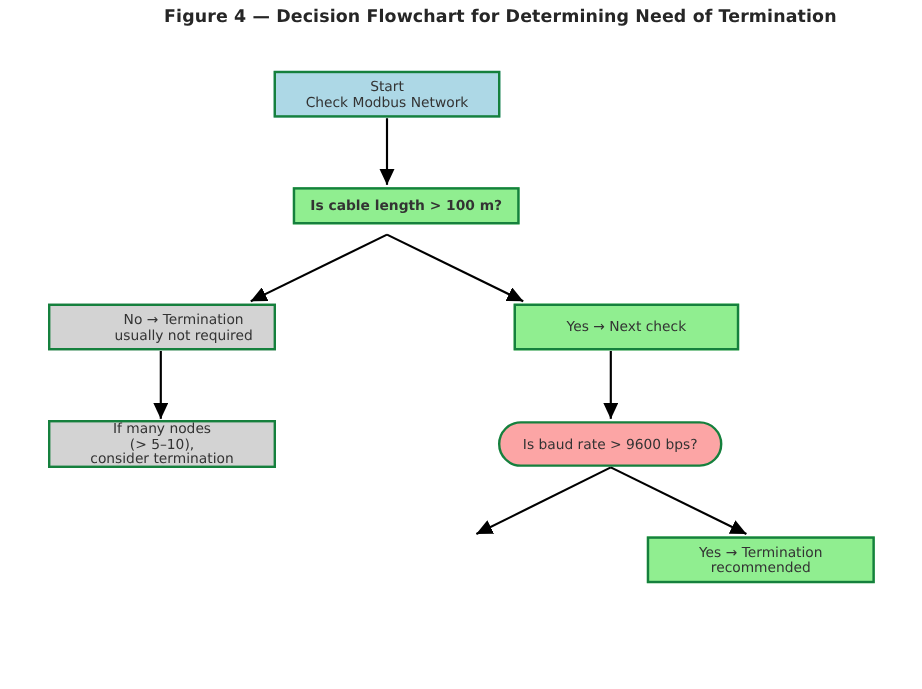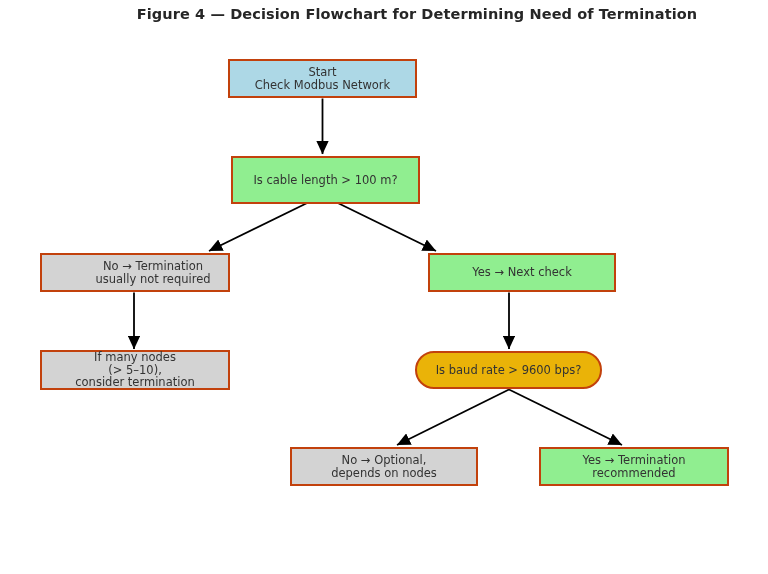--- a/index.html
+++ b/index.html
@@ -30,34 +30,34 @@
   .arrow-layer {
     position: absolute;
     left: 0;
     top: 0;
     width: 768px;
     height: 574px;
   }
   .node {
     position: absolute;
     box-sizing: border-box;
-    border: 2px solid #c2410c;
+    border: 2px solid #15803d;
     display: flex;
     flex-direction: column;
     align-items: center;
     justify-content: center;
     text-align: center;
     font-size: 11.5px;
     line-height: 1.12;
     color: #333333;
   }
   .node span { display: block; white-space: nowrap; }
 
   .node-start        { left: 228px; top: 59px;  width: 189px; height: 39px; }
-  .node-cable        { left: 231px; top: 156px; width: 189px; height: 48px; }
+  .node-cable        { left: 244px; top: 156px; width: 189px; height: 31px; font-weight: bold; }
   .node-no-term      { left: 40px;  top: 253px; width: 190px; height: 39px; }
   .node-yes-next     { left: 428px; top: 253px; width: 188px; height: 39px; }
   .node-many-nodes   { left: 40px;  top: 350px; width: 190px; height: 40px; }
   .node-baud         { left: 415px; top: 351px; width: 187px; height: 38px; }
   .node-optional     { left: 290px; top: 447px; width: 188px; height: 39px; }
   .node-recommended  { left: 539px; top: 447px; width: 190px; height: 39px; }
 </style>
 </head>
 <body>
 
@@ -99,27 +99,23 @@
   <div class="node node-yes-next" style="background-color: rgb(144, 238, 144);">
     <span>Yes → Next check</span>
   </div>
 
   <div class="node node-many-nodes" style="background-color: rgb(211, 211, 211);">
     <span>If many nodes</span>
     <span>(&gt; 5–10),</span>
     <span>consider termination</span>
   </div>
 
-  <div class="node node-baud" style="background-color: #eab308; border-radius: 19px;">
+  <div class="node node-baud" style="background-color: #fca5a5; border-radius: 19px;">
     <span>Is baud rate &gt; 9600 bps?</span>
   </div>
 
-  <div class="node node-optional" style="background-color: rgb(211, 211, 211);">
-    <span>No → Optional,</span>
-    <span>depends on nodes</span>
-  </div>
 
   <div class="node node-recommended" style="background-color: rgb(144, 238, 144);">
     <span>Yes → Termination</span>
     <span>recommended</span>
   </div>
 
 </div>
 
 </body></html>

